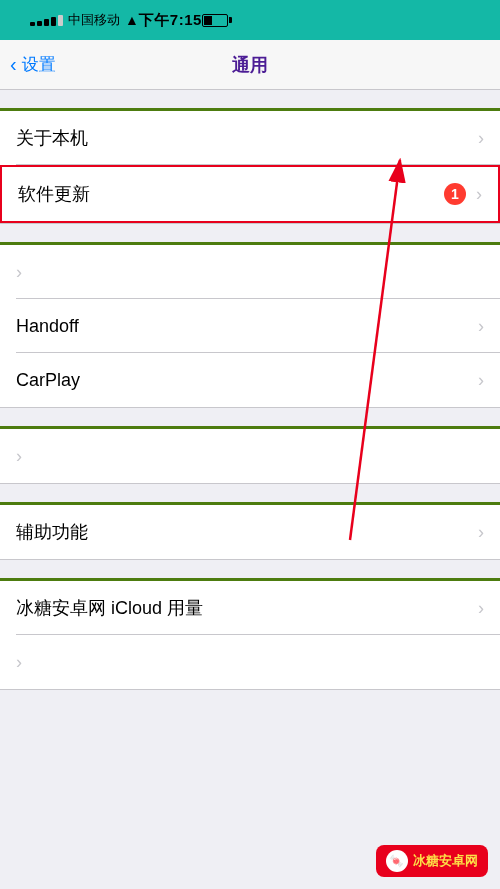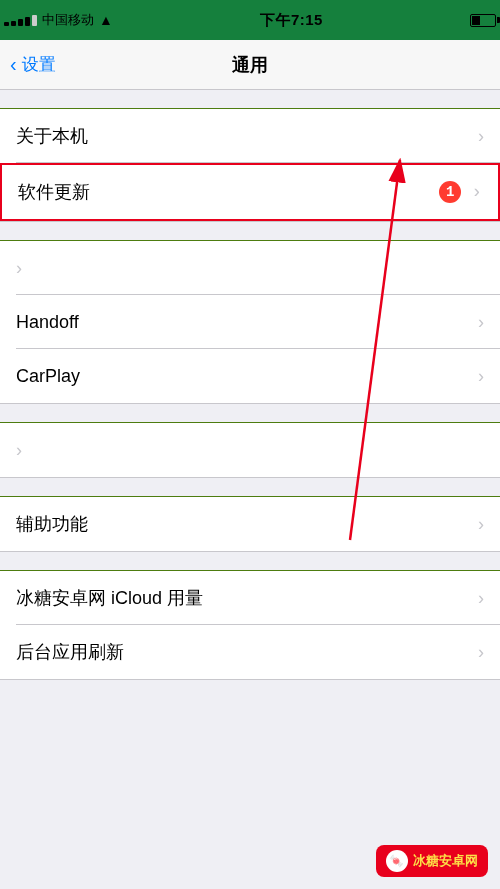--- a/index.html
+++ b/index.html
@@ -14,25 +14,25 @@
       background: #efeff4;
       font-family: -apple-system, "PingFang SC", "Helvetica Neue", sans-serif;
       overflow: hidden;
       position: relative;
     }
 
     
     .status-bar {
       width: 100%;
       height: 40px;
-      background: #15803d;
-      display: flex;
-      align-items: center;
-      justify-content: space-between;
-      padding: 0 4px;
+      background: #14b8a6;
+      display: flex;
+      align-items: center;
+      justify-content: flex-start;
+      padding: 0 30px;
       font-size: 13px;
       color: #000;
     }
 
     .status-left {
       display: flex;
       align-items: center;
       gap: 5px;
     }
 
@@ -120,32 +120,32 @@
 
     .nav-back-chevron {
       font-size: 20px;
       color: #007aff;
       margin-right: 2px;
     }
 
     .nav-title {
       font-size: 18px;
       font-weight: 600;
-      color: #000000;
+      color: #4c1d95;
     }
 
     
     .settings-content {
       width: 100%;
       padding-top: 18px;
     }
 
     .settings-group {
       background: #0c4a6e;
-      border-top: 1px solid #4d7c0f;
+      border-top: 3px solid #4d7c0f;
       border-bottom: 1px solid #c8c7cc;
     }
 
     .settings-item {
       height: 54px;
       display: flex;
       align-items: center;
       justify-content: space-between;
       padding: 0 16px;
       position: relative;
@@ -271,21 +271,21 @@
     <div class="settings-item">
       <div class="item-left">
         <span class="item-label">关于本机</span>
       </div>
       <div class="item-right">
         <span class="chevron">›</span>
       </div>
     </div>
 
     <div style="position:relative; border: 2.5px solid #e8001c; margin: 0;">
-      <div class="settings-item" style="border-bottom: none; font-family: Liberation Mono, monospace;">
+      <div class="settings-item" style="border-bottom: none;">
         <div class="item-left">
           <span class="item-label">软件更新</span>
         </div>
         <div class="item-right">
           <div class="badge">1</div>
           <span class="chevron">›</span>
         </div>
       </div>
     </div>
   </div>
@@ -344,23 +344,20 @@
   <div class="settings-group">
     <div class="settings-item">
       <div class="item-left">
         <span class="item-label">冰糖安卓网 iCloud 用量</span>
       </div>
       <div class="item-right">
         <span class="chevron">›</span>
       </div>
     </div>
     <div class="settings-item">
-      <div class="item-left">
-        <span class="item-label">后台应用刷新</span>
-      </div>
       <div class="item-right">
         <span class="chevron">›</span>
       </div>
     </div>
   </div>
 
 </div>
 
 <svg class="arrow-svg" width="500" height="889" style="top:0;left:0;">
   <defs>

